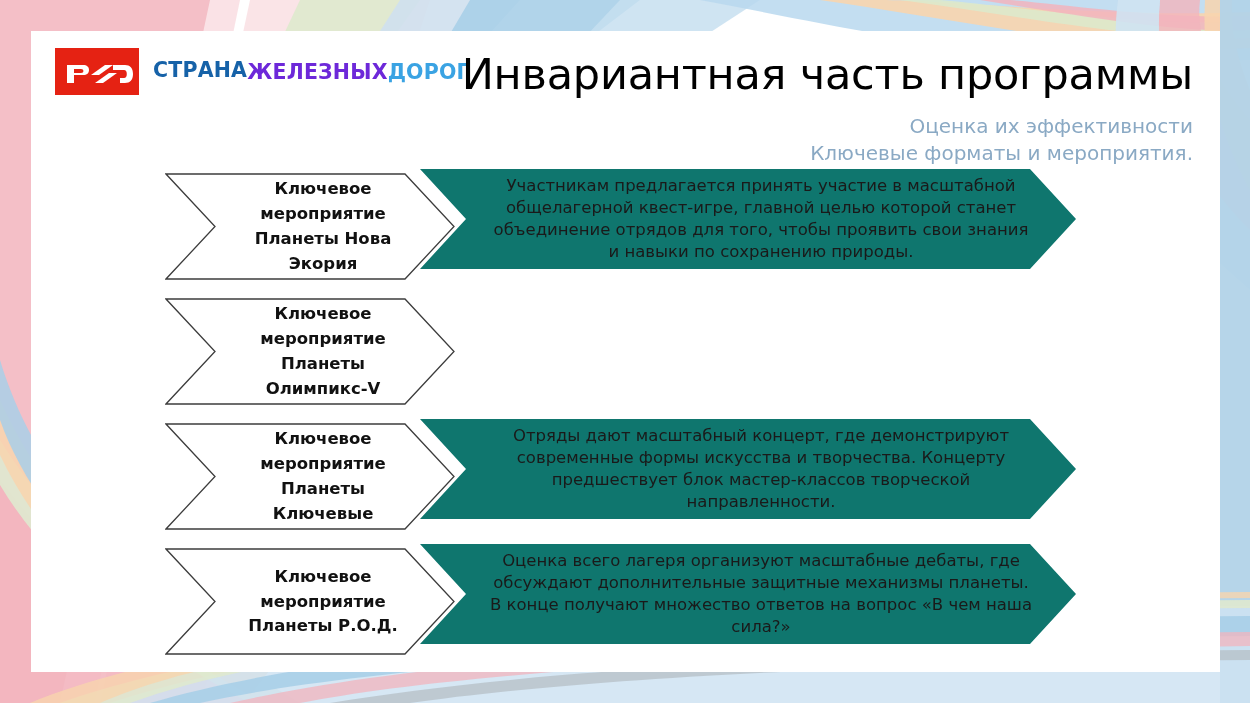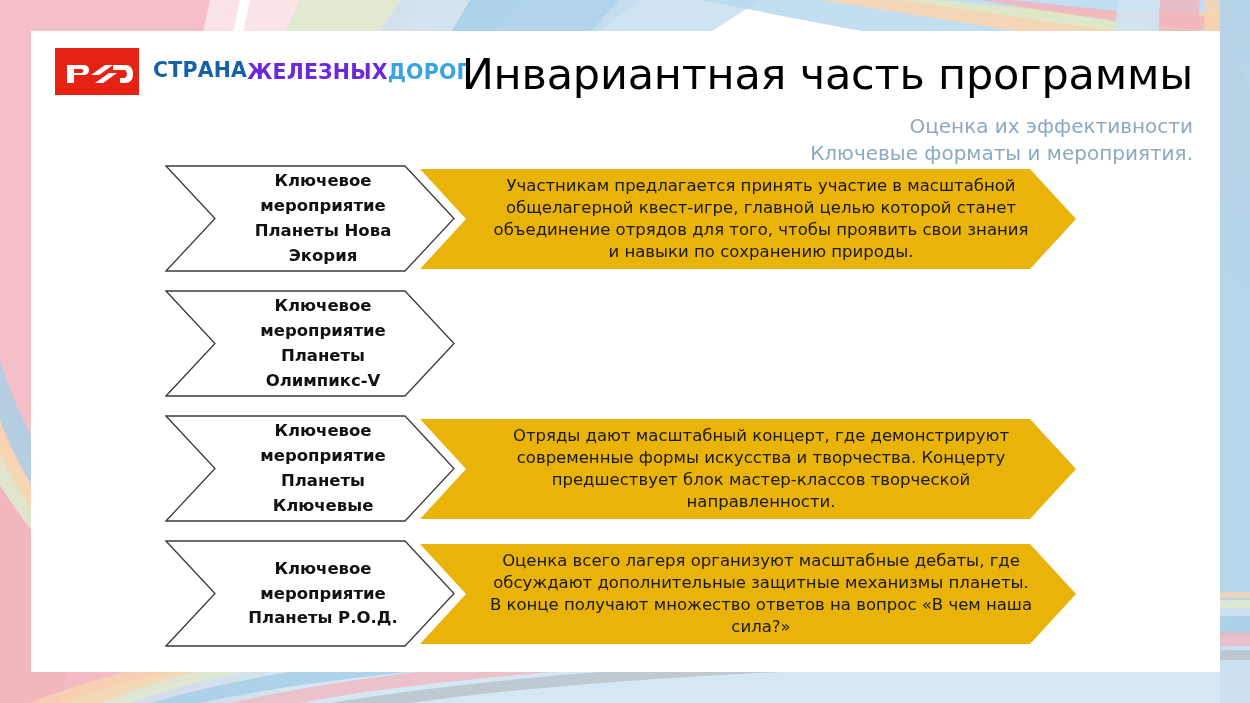--- a/index.html
+++ b/index.html
@@ -100,41 +100,41 @@
     margin-bottom: 18px;
   }
 
   
   .desc-band {
     position: absolute;
     left: 389px;
     top: 4px;
     width: 656px;
     height: 100px;
-    background: #eab308;
+    background: #0f766e;
     -webkit-clip-path: polygon(0 0, 610px 0, 656px 50px, 610px 100px, 0 100px, 46px 50px);
     clip-path: polygon(0 0, 610px 0, 656px 50px, 610px 100px, 0 100px, 46px 50px);
     display: flex;
     align-items: center;
     justify-content: center;
   }
   .desc-text {
     width: 545px;
     margin-left: 26px;
     text-align: center;
     font-size: 16.5px;
     line-height: 1.32;
     color: #1a1a1a;
   }
 
   
   .label-chevron {
     position: absolute;
     left: 134px;
-    top: 0;
+    top: 8px;
     width: 290px;
     height: 107px;
   }
   .label-chevron svg {
     position: absolute;
     left: 0;
     top: 0;
   }
   .label-text {
     position: absolute;

